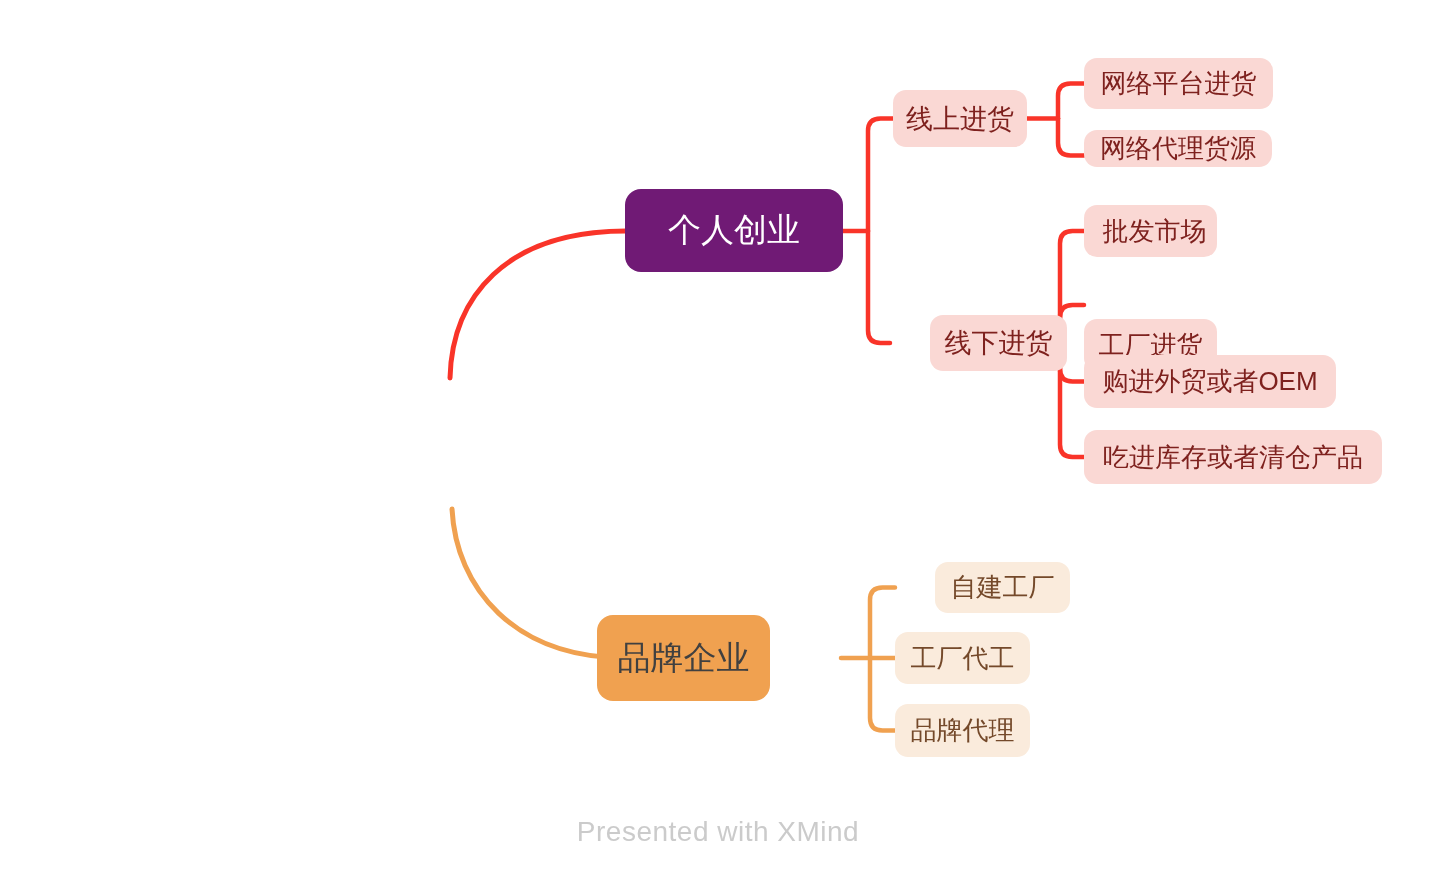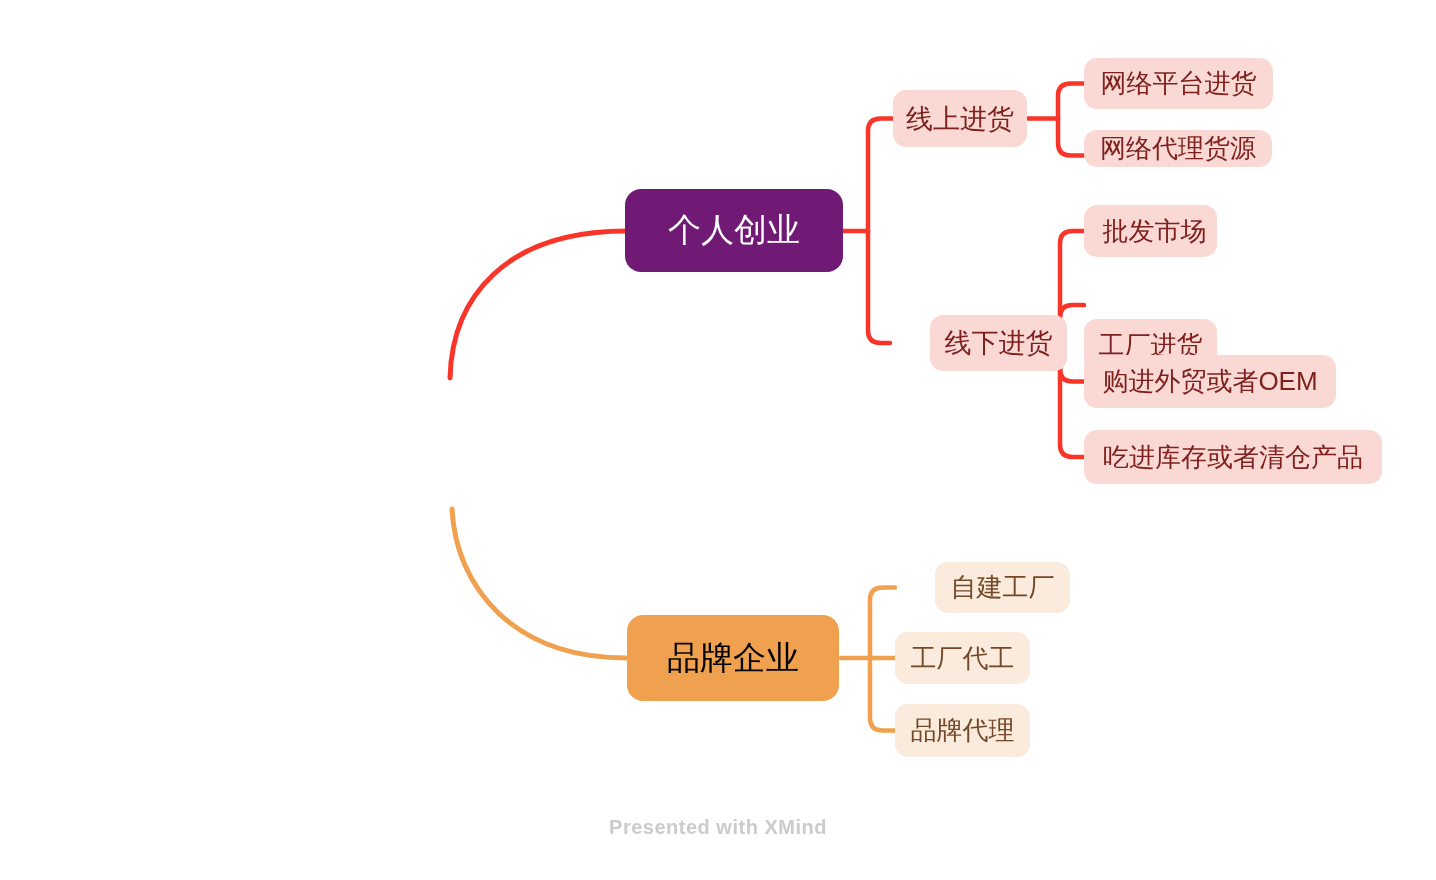--- a/index.html
+++ b/index.html
@@ -42,23 +42,23 @@
   .main-node {
     border-radius: 16px;
     font-size: 33px;
   }
   .main-red {
     left: 625px; top: 189px; width: 218px; height: 83px;
     background: #701a75;
     color: #FFFFFF;
   }
   .main-orange {
-    left: 627px; top: 615px; width: 212px; height: 86px;
+    left: 597px; top: 615px; width: 173px; height: 86px;
     background: #F0A150;
-    color: #000000;
+    color: #404040;
   }
   .pink {
     background: #FAD8D4;
     color: #7E211E;
     border-radius: 13px;
   }
   .cream {
     background: #FAEBDC;
     color: #74492A;
     border-radius: 13px;
@@ -76,22 +76,22 @@
   .n-c6       { left: 1084px; top: 430px; width: 298px; height: 54px; }
   .n-b1       { left: 895px;  top: 562px; width: 135px; height: 51px; margin-left: 40px; }
   .n-b2       { left: 895px;  top: 632px; width: 135px; height: 52px; font-family: Liberation Mono, monospace; }
   .n-b3       { left: 895px;  top: 704px; width: 135px; height: 53px; }
 
   .watermark {
     position: absolute;
     left: 0; right: 0;
     top: 816px;
     text-align: center;
-    font-size: 20px;
-    font-weight: 700;
+    font-size: 28px;
+    font-weight: 400;
     color: #CBCBCB;
     letter-spacing: 0.5px;
   }
 </style>
 </head>
 <body>
 
 <div class="canvas">
 
   <svg class="connectors" viewBox="0 0 1436 880">

